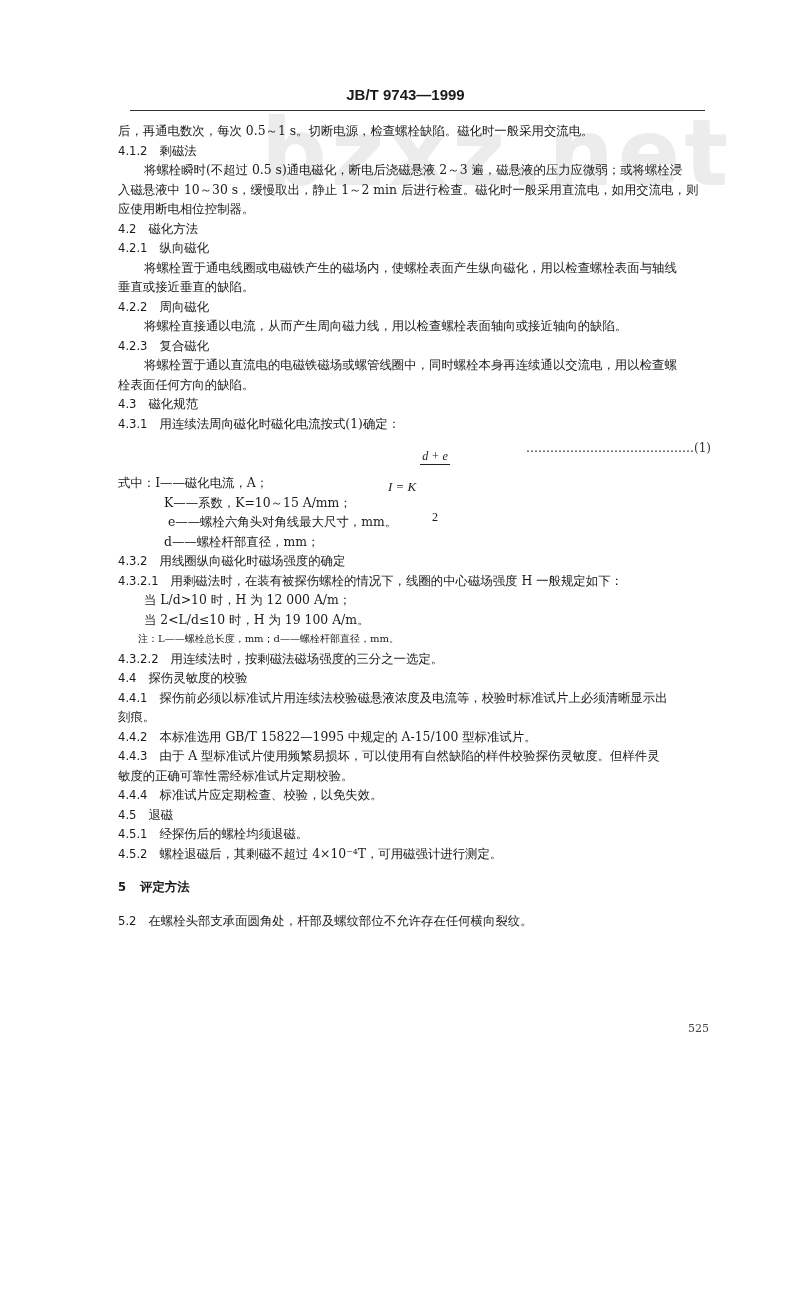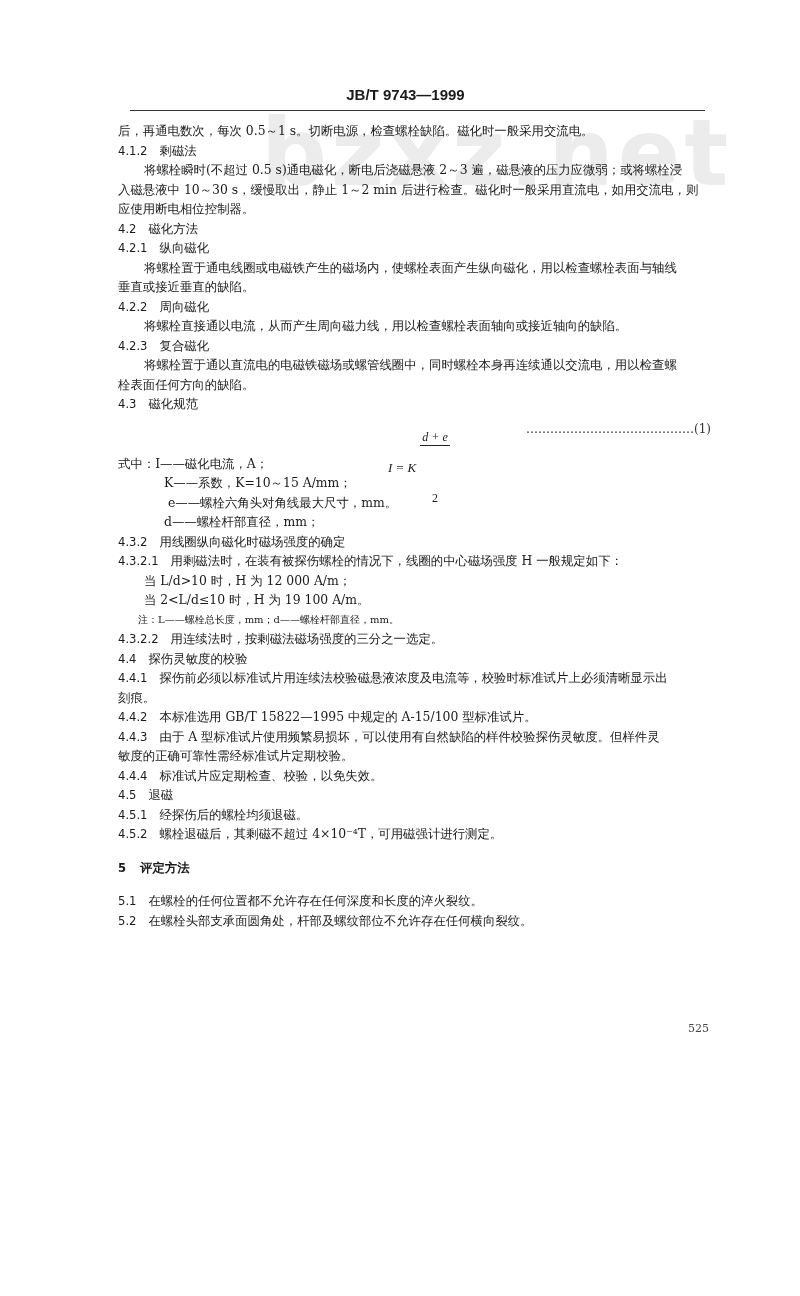--- a/index.html
+++ b/index.html
@@ -58,20 +58,21 @@
     <div class="line"><span class="num">4.2</span><span>磁化方法</span></div>
     <div class="line"><span class="num">4.2.1</span><span>纵向磁化</span></div>
     <div class="line indent">将螺栓置于通电线圈或电磁铁产生的磁场内，使螺栓表面产生纵向磁化，用以检查螺栓表面与轴线</div>
     <div class="line">垂直或接近垂直的缺陷。</div>
     <div class="line"><span class="num">4.2.2</span><span>周向磁化</span></div>
     <div class="line indent">将螺栓直接通以电流，从而产生周向磁力线，用以检查螺栓表面轴向或接近轴向的缺陷。</div>
     <div class="line"><span class="num">4.2.3</span><span>复合磁化</span></div>
     <div class="line indent">将螺栓置于通以直流电的电磁铁磁场或螺管线圈中，同时螺栓本身再连续通以交流电，用以检查螺</div>
     <div class="line">栓表面任何方向的缺陷。</div>
     <div class="line"><span class="num">4.3</span><span>磁化规范</span></div>
+    <div class="line"><span class="num">4.3.1</span><span>用连续法周向磁化时磁化电流按式(1)确定：</span></div>
 
     <div class="formula-row">
       <div class="formula">
         <span>I = K</span>
         <span class="frac">
           <span class="numer">d + e</span>
           <span class="denom">2</span>
         </span>
       </div>
       <div class="eqno">……………………………………(1)</div>
@@ -93,18 +94,17 @@
     <div class="line"><span class="num">4.4.2</span><span>本标准选用 GB/T 15822—1995 中规定的 A-15/100 型标准试片。</span></div>
     <div class="line"><span class="num">4.4.3</span><span>由于 A 型标准试片使用频繁易损坏，可以使用有自然缺陷的样件校验探伤灵敏度。但样件灵</span></div>
     <div class="line">敏度的正确可靠性需经标准试片定期校验。</div>
     <div class="line"><span class="num">4.4.4</span><span>标准试片应定期检查、校验，以免失效。</span></div>
     <div class="line"><span class="num">4.5</span><span>退磁</span></div>
     <div class="line"><span class="num">4.5.1</span><span>经探伤后的螺栓均须退磁。</span></div>
     <div class="line"><span class="num">4.5.2</span><span>螺栓退磁后，其剩磁不超过 4×10⁻⁴T，可用磁强计进行测定。</span></div>
     <div class="gap"></div>
     <div class="line h5"><span class="num">5</span><span>评定方法</span></div>
     <div class="gap"></div>
-    <div class="line"><span class="num">5.1</span><span>在螺栓的任何位置都不允许存在任何深度和长度的淬火裂纹。</span></div>
     <div class="line"><span class="num">5.2</span><span>在螺栓头部支承面圆角处，杆部及螺纹部位不允许存在任何横向裂纹。</span></div>
   </div>
 
   <div class="pagenum">525</div>
 </div>
 
 </body></html>

